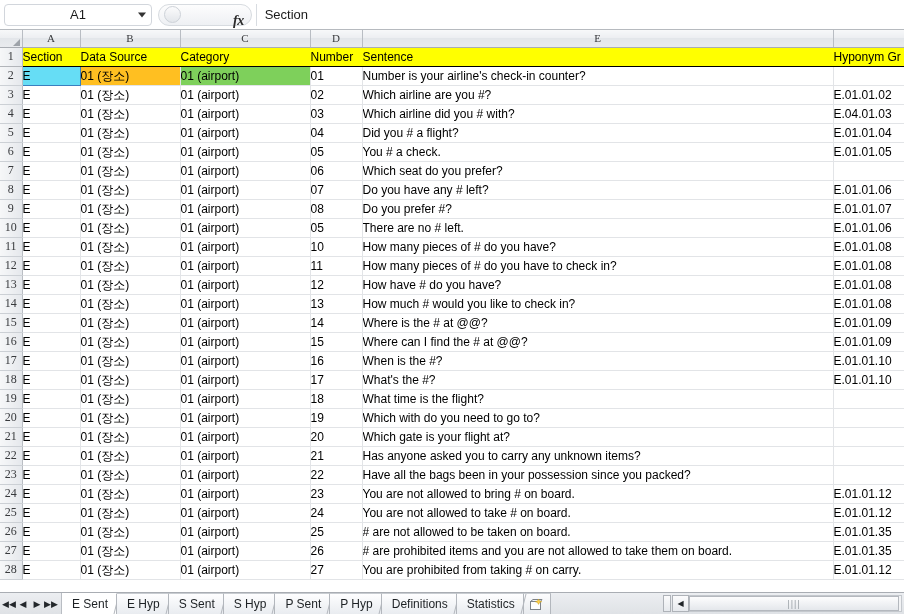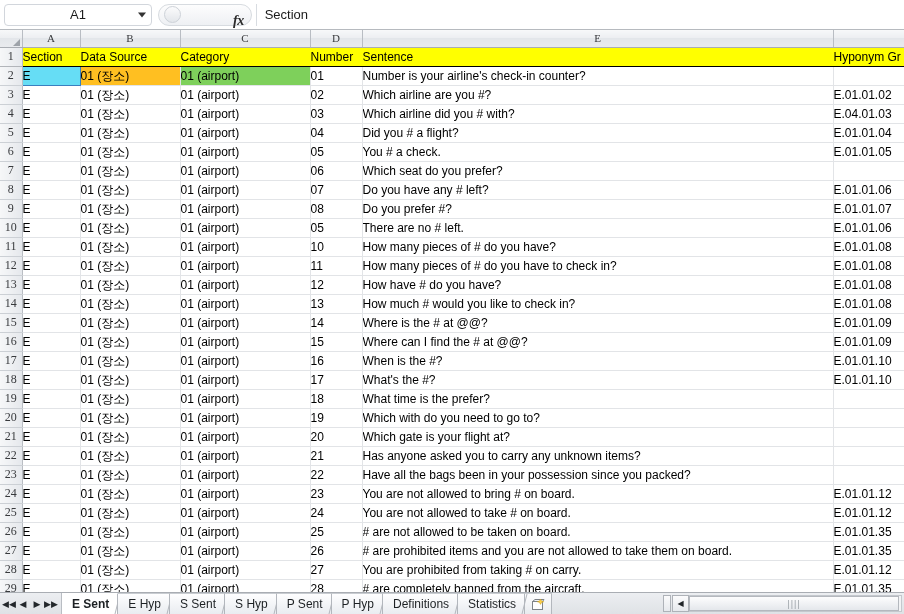--- a/index.html
+++ b/index.html
@@ -226,21 +226,21 @@
     color: #1d2124;
     background: linear-gradient(to bottom, #fefeff, #e9ecf0);
     border-right: 1px solid #b3b7bd;
     border-top: 1px solid #c8ccd1;
     white-space: nowrap;
     transform: skewX(0deg);
   }
   .tab.active {
     background: #ffffff;
     border-top: 1px solid #ffffff;
-    font-weight: bold;
+    font-weight: normal;
     margin-top: 46px;
   }
   .tab::after {
     content: "";
     position: absolute;
     right: -1px; top: 0; bottom: 0;
     width: 1px;
     background: #b3b7bd;
     transform: skewX(-14deg);
   }
@@ -494,21 +494,21 @@
           <td class="cell num">17</td>
           <td class="cell">What's the #?</td>
           <td class="cell">E.01.01.10</td>
         </tr>
         <tr>
           <td class="rowhead">19</td>
           <td class="cell">E</td>
           <td class="cell">01 (장소)</td>
           <td class="cell">01 (airport)</td>
           <td class="cell num">18</td>
-          <td class="cell">What time is the prefer?</td>
+          <td class="cell">What time is the flight?</td>
           <td class="cell"></td>
         </tr>
         <tr>
           <td class="rowhead">20</td>
           <td class="cell">E</td>
           <td class="cell">01 (장소)</td>
           <td class="cell">01 (airport)</td>
           <td class="cell num">19</td>
           <td class="cell">Which with do you need to go to?</td>
           <td class="cell"></td>
@@ -577,29 +577,20 @@
           <td class="cell">E.01.01.35</td>
         </tr>
         <tr>
           <td class="rowhead">28</td>
           <td class="cell">E</td>
           <td class="cell">01 (장소)</td>
           <td class="cell">01 (airport)</td>
           <td class="cell num">27</td>
           <td class="cell">You are prohibited from taking # on carry.</td>
           <td class="cell">E.01.01.12</td>
-        </tr>
-        <tr>
-          <td class="rowhead">29</td>
-          <td class="cell">E</td>
-          <td class="cell">01 (장소)</td>
-          <td class="cell">01 (airport)</td>
-          <td class="cell num">28</td>
-          <td class="cell"># are completely banned from the aircraft.</td>
-          <td class="cell">E.01.01.35</td>
         </tr>
       </tbody>
   </table>
 </div>
 
 <div id="tabbar">
   <div id="navbtns">
     <span class="nb">◀◀</span>
     <span class="nb">◀</span>
     <span class="nb">▶</span>

